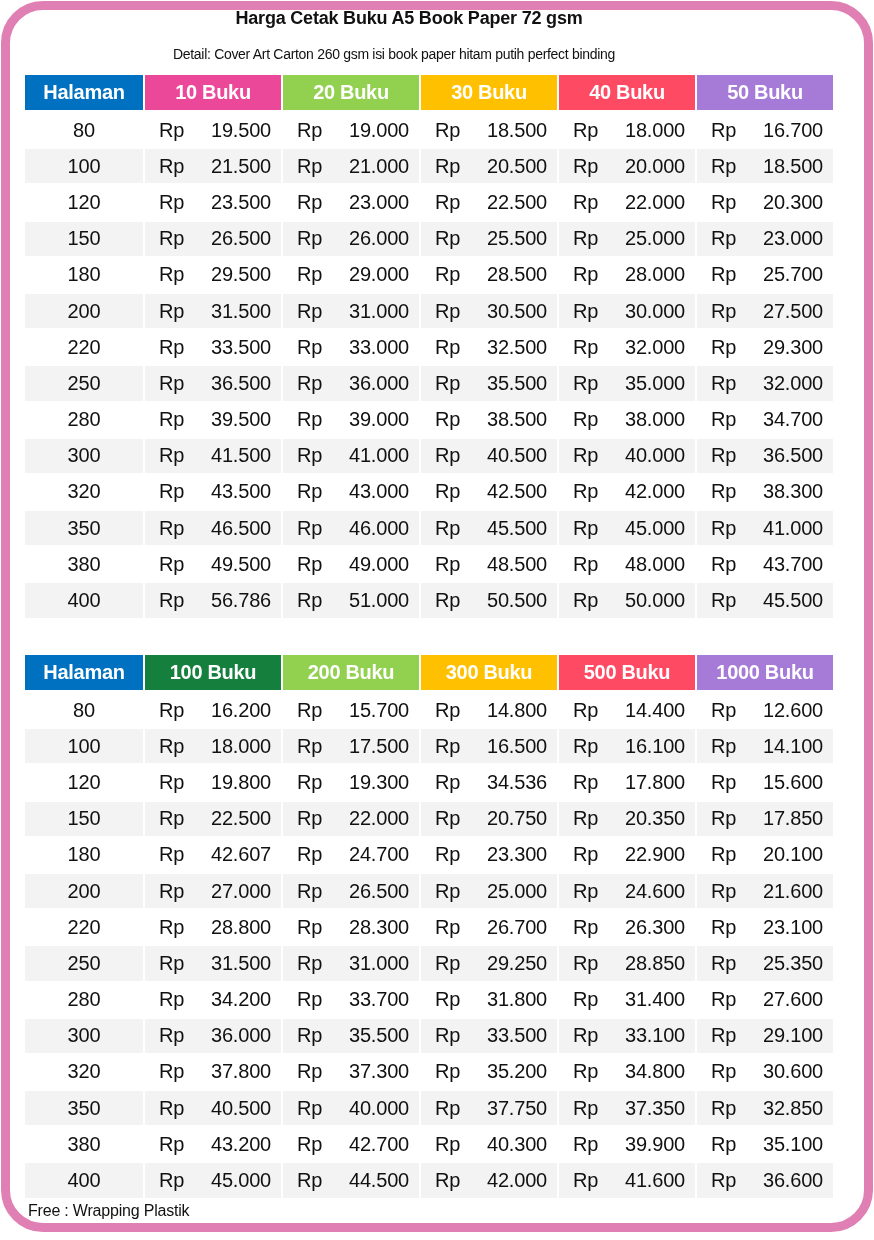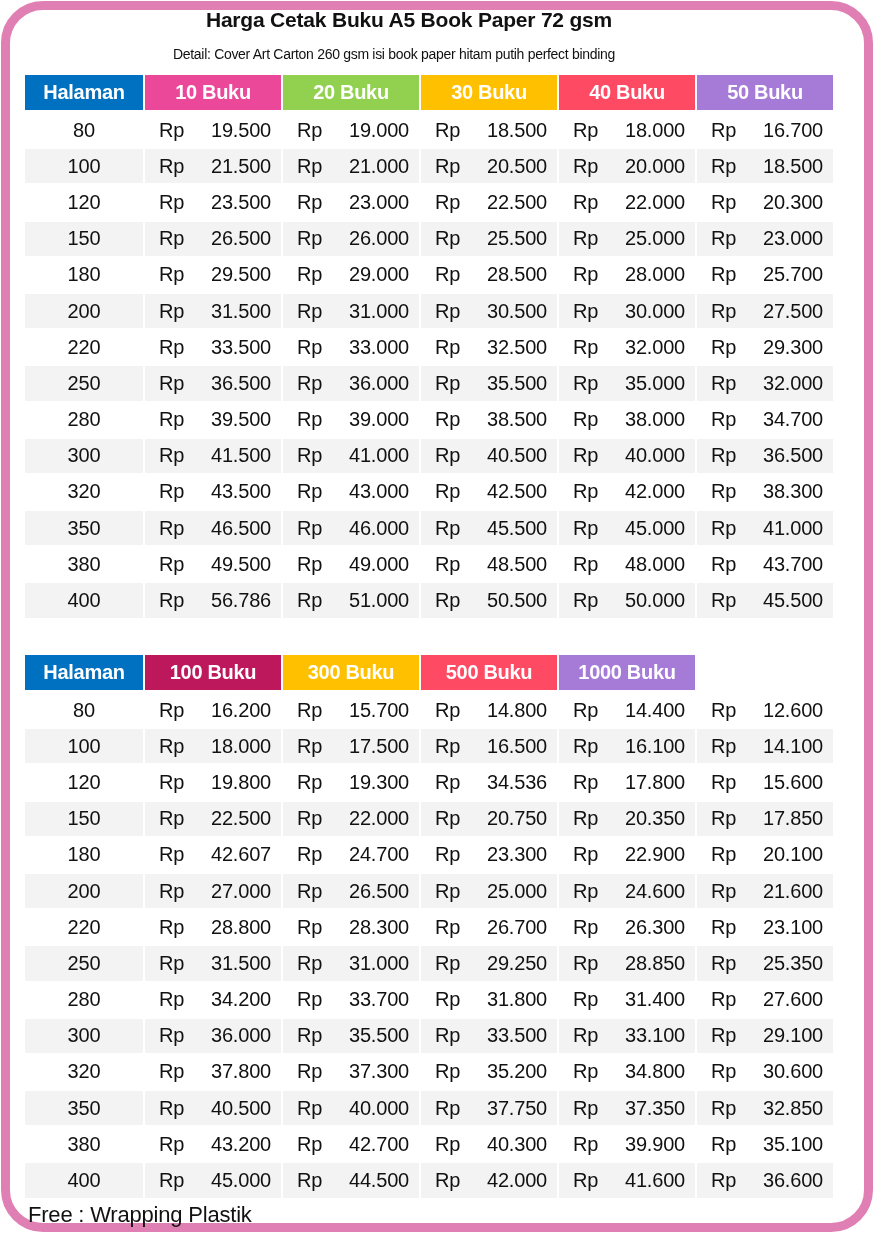--- a/index.html
+++ b/index.html
@@ -4,21 +4,21 @@
 <style>
   html, body { margin: 0; padding: 0; background: #ffffff; }
   body { width: 874px; height: 1240px; position: relative; overflow: hidden;
          font-family: "Liberation Sans", "DejaVu Sans", sans-serif; color: #111; }
   .frame {
     position: absolute; left: 1px; top: 1px; width: 854px; height: 1213px;
     border: 9px solid #e07fb3; border-radius: 42px; background: #fff;
   }
   .title {
     position: absolute; left: 0; top: 8px; width: 818px; text-align: center;
-    font-size: 21px; font-weight: bold; letter-spacing: -0.2px;
+    font-size: 18px; font-weight: bold; letter-spacing: -0.2px;
   }
   .subtitle {
     position: absolute; left: 0; top: 46px; width: 788px; text-align: center;
     font-size: 14px; letter-spacing: -0.3px;
   }
   .table { position: absolute; left: 25px; width: 825px; }
   .table.t1 { top: 75px; }
   .table.t2 { top: 655px; }
   .hrow, .row { display: flex; }
   .hrow { height: 35px; margin-bottom: 2px; }
@@ -34,21 +34,21 @@
     display: flex; align-items: center; font-size: 20px; margin-right: 2px;
     letter-spacing: -0.2px;
   }
   .cell:last-child { margin-right: 0; }
   .row.alt .cell { background: #f3f3f3; }
   .row { margin-bottom: 0; }
   .row.alt { padding: 1px 0; box-sizing: border-box; }
   .cell.page { justify-content: center; }
   .cell.price { justify-content: space-between; padding: 0 10px 0 14px; box-sizing: border-box; }
   .footer {
-    position: absolute; left: 28px; top: 1202px; font-size: 22px; letter-spacing: -0.2px;
+    position: absolute; left: 28px; top: 1202px; font-size: 16px; letter-spacing: -0.2px;
   }
 </style>
 </head>
 <body>
 
 <div class="frame"></div>
 <div class="title">Harga Cetak Buku A5 Book Paper 72 gsm</div>
 <div class="subtitle">Detail: Cover Art Carton 260 gsm isi book paper hitam putih perfect binding</div>
 
 <div class="table t1">
@@ -379,21 +379,22 @@
       </div>
       <div class="cell price cn">
         <span>Rp</span>
         <span>45.500</span>
       </div>
     </div>
   </div>
 <div class="table t2">
     <div class="hrow">
       <div class="hcell c0" style="background: rgb(0, 112, 192);">Halaman</div>
-      <div class="hcell cn" style="background: #be185d;">100 Buku</div>
+      <div class="hcell cn" style="background: #15803d;">100 Buku</div>
+      <div class="hcell cn" style="background: rgb(146, 208, 80);">200 Buku</div>
       <div class="hcell cn" style="background: rgb(255, 192, 0);">300 Buku</div>
       <div class="hcell cn" style="background: rgb(255, 74, 100);">500 Buku</div>
       <div class="hcell cn" style="background: rgb(166, 123, 216);">1000 Buku</div>
     </div>
     <div class="row">
       <div class="cell page c0">80</div>
       <div class="cell price cn">
         <span>Rp</span>
         <span>16.200</span>
       </div>

